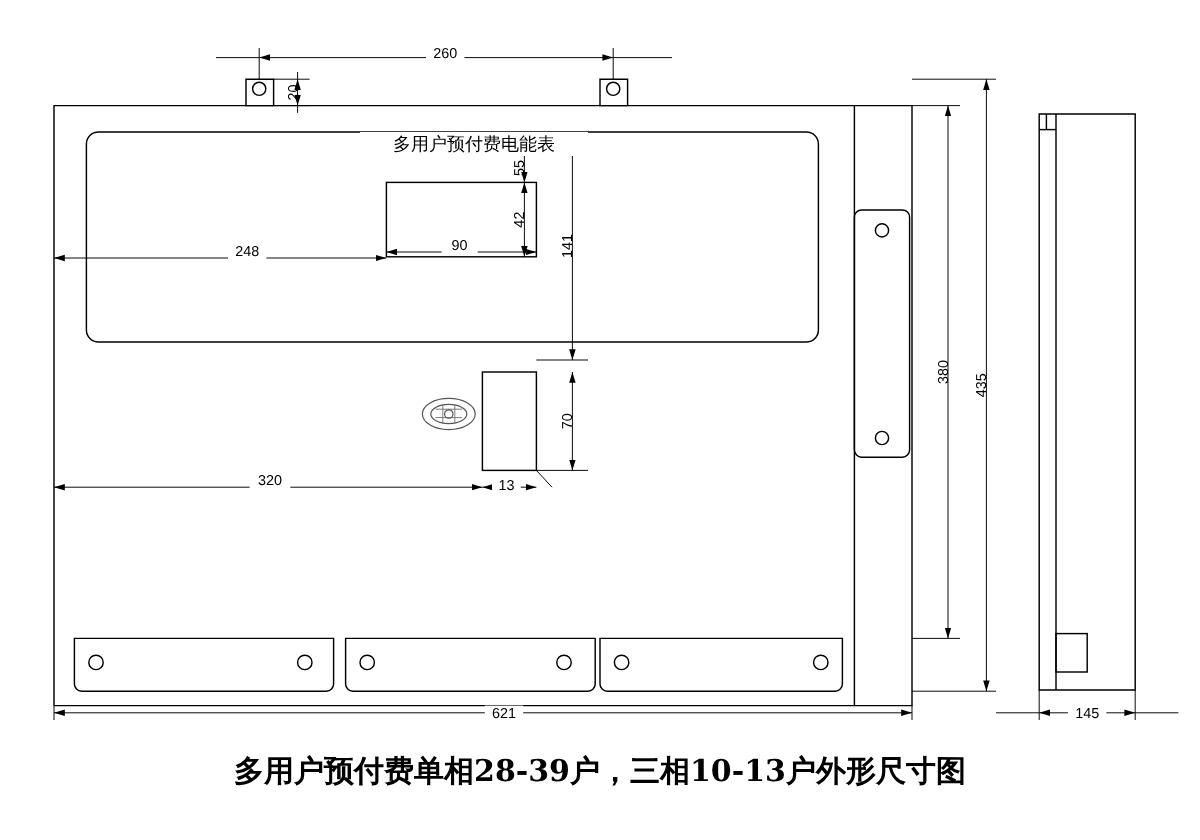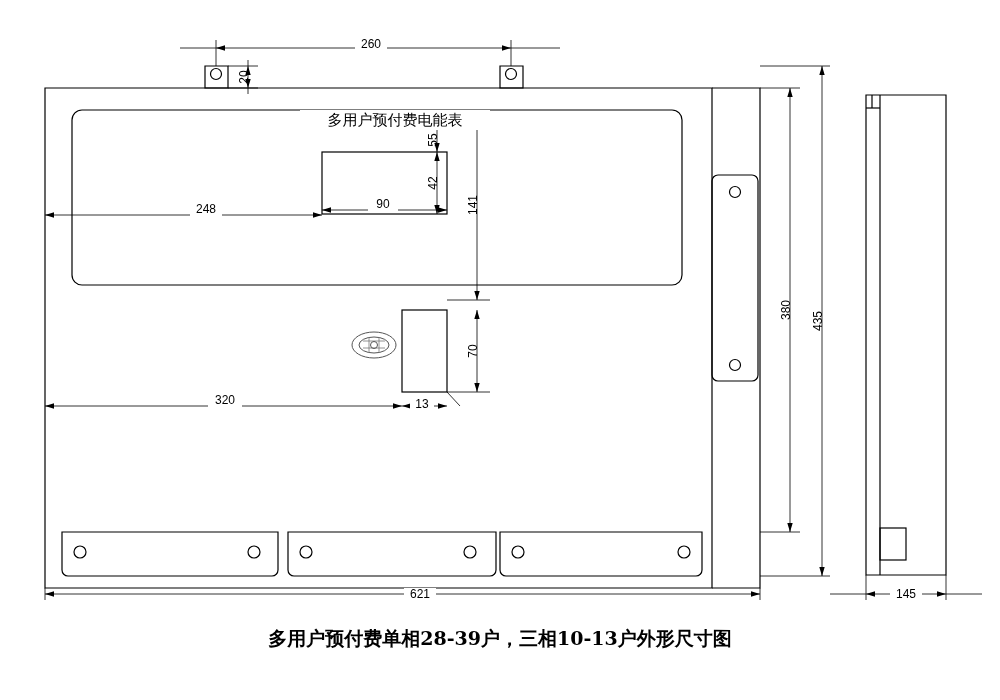--- a/index.html
+++ b/index.html
@@ -7,21 +7,21 @@
     width:1000px;height:700px;background:#ffffff;
     font-family:"Liberation Sans", sans-serif;
     position:relative;overflow:hidden;
   }
   #stage{position:absolute;left:0;top:0;width:1000px;height:700px;}
   svg{display:block;}
   .dimtxt{font-family:"Liberation Sans", sans-serif;font-size:12px;fill:#000;}
   .label-cn{font-family:"DejaVu Sans", sans-serif;font-size:15px;fill:#000;}
   .caption{
     position:absolute;left:0;top:626px;width:1000px;text-align:center;
-    font-family:"DejaVu Serif", serif;font-size:19px;font-weight:700;color:#000;
+    font-family:"DejaVu Serif", serif;font-size:25px;font-weight:700;color:#000;
     letter-spacing:0px;
   }
 </style>
 </head>
 <body>
 
 <div id="stage">
   <svg width="1000" height="700" viewBox="0 0 1000 700">
     <defs>
       <marker id="arrL" markerWidth="10" markerHeight="8" refX="9" refY="4" orient="auto" markerUnits="userSpaceOnUse">

